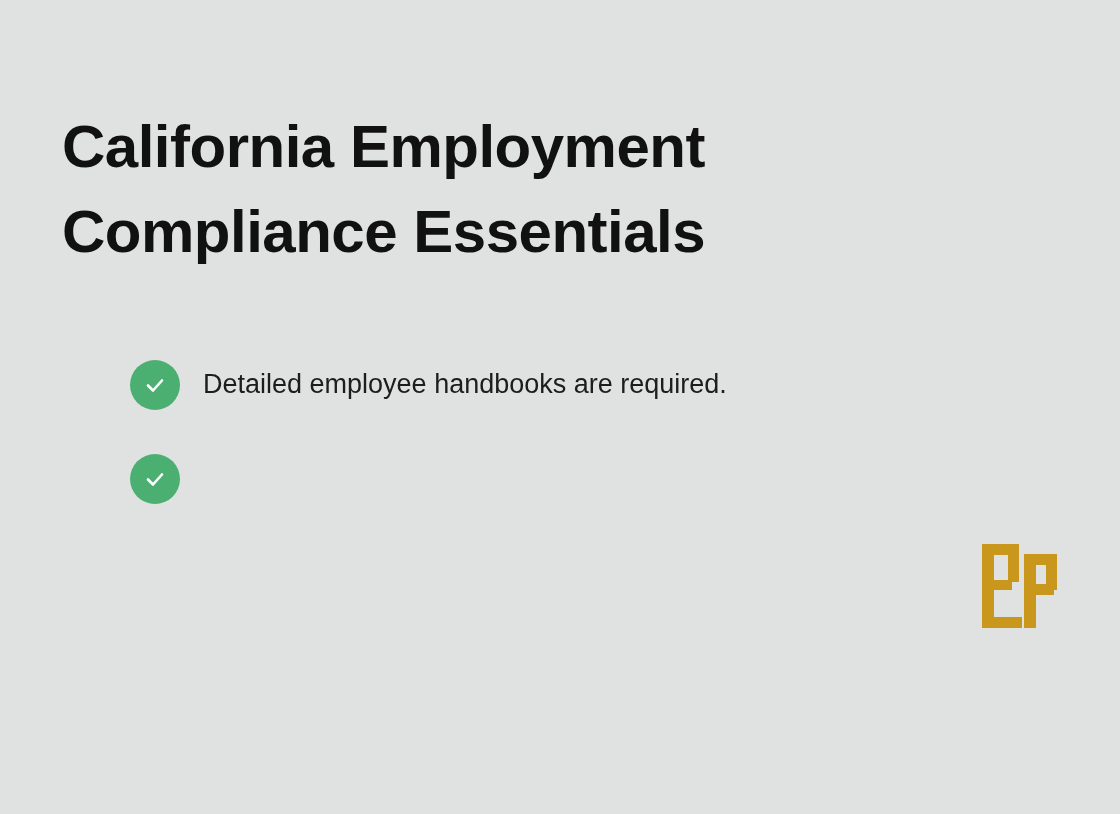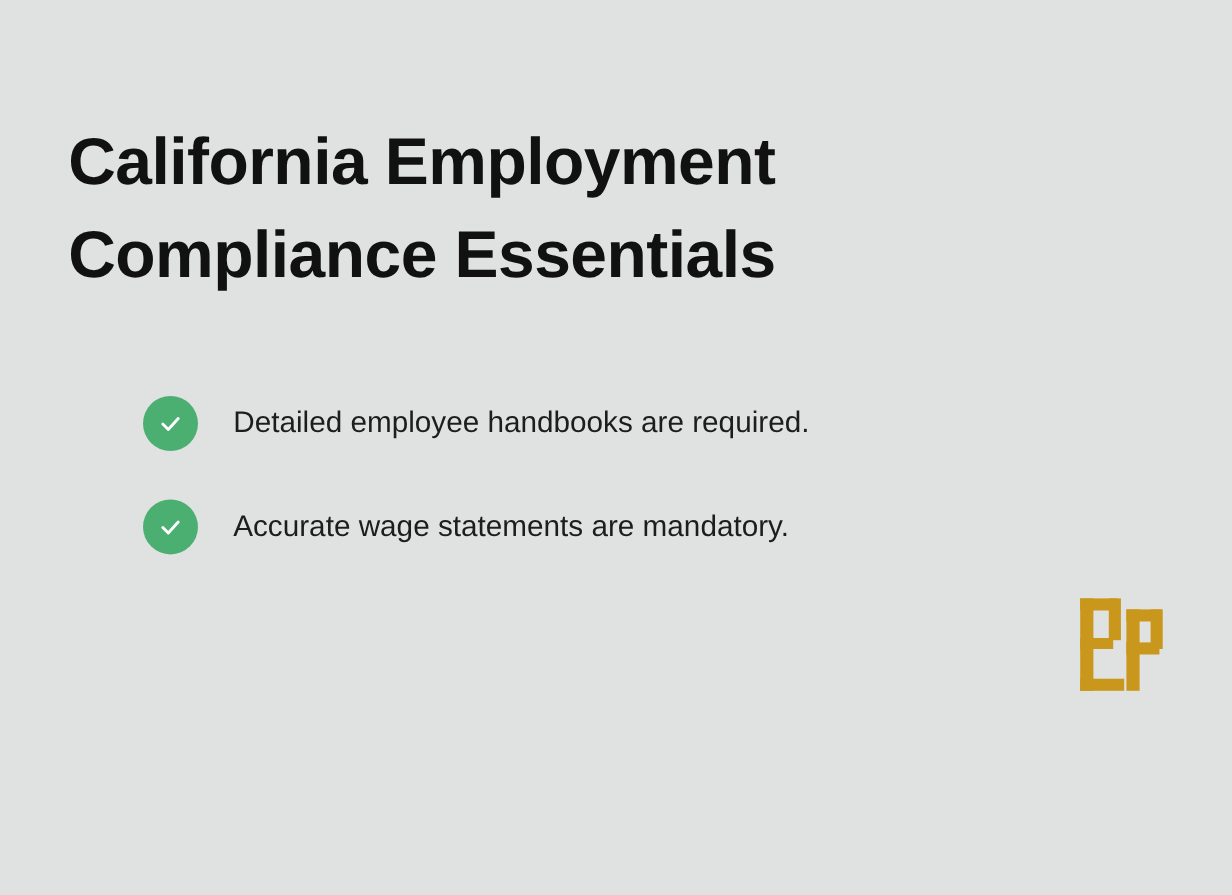--- a/index.html
+++ b/index.html
@@ -50,21 +50,21 @@
     border-radius: 50%;
     background: #4caf72;
     display: flex;
     align-items: center;
     justify-content: center;
   }
   .check-circle svg {
     display: block;
   }
   .bullet-text {
-    margin-left: 32px;
+    margin-left: 23px;
     font-size: 27px;
     color: #1d1d1d;
     line-height: 1.3;
     white-space: nowrap;
   }
   .logo {
     position: absolute;
     right: 58px;
     bottom: 48px;
     width: 84px;
@@ -90,21 +90,20 @@
       <span class="bullet-text">Detailed employee handbooks are required.</span>
     </div>
 
 
     <div class="bullet-item">
       <span class="check-circle">
         <svg width="26" height="26" viewBox="0 0 26 26" aria-hidden="true">
           <polyline points="6,13.5 11,18.5 20,8.5" fill="none" stroke="#ffffff" stroke-width="2.6" stroke-linecap="round" stroke-linejoin="round"></polyline>
         </svg>
       </span>
-      <span class="bullet-text">Accurate wage statements are mandatory.</span>
     </div>
 
   </div>
 
   <div class="logo">
     <svg width="84" height="92" viewBox="0 0 84 92" aria-hidden="true">
 
       <rect x="4" y="4" width="12" height="84" fill="#c8971b"></rect>
       <rect x="4" y="4" width="34" height="11" fill="#c8971b"></rect>
       <rect x="4" y="77" width="40" height="11" fill="#c8971b"></rect>

